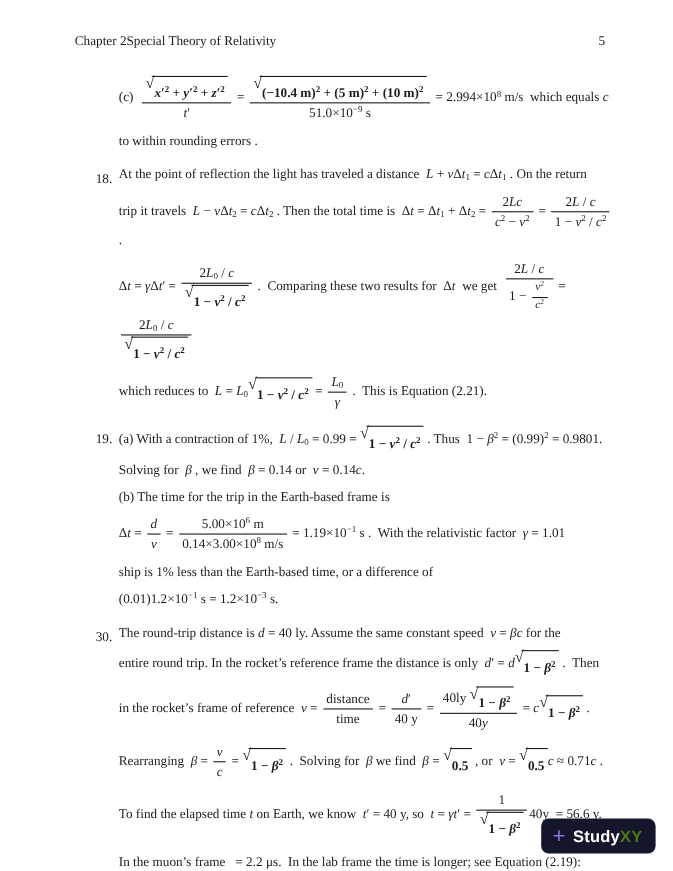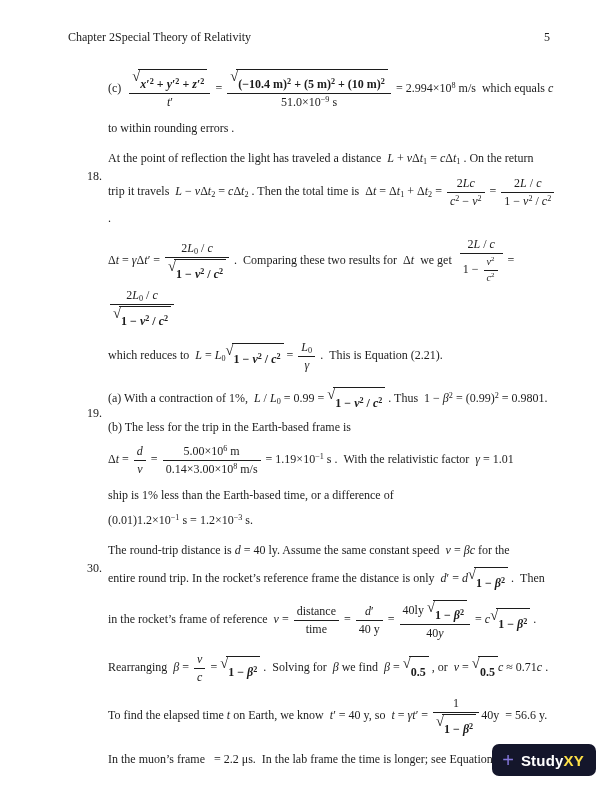--- a/index.html
+++ b/index.html
@@ -7,21 +7,21 @@
     width:612px;height:792px;position:relative;overflow:hidden;background:#ffffff;
     font-family:"Liberation Serif", serif;color:#1c1c1c;margin:0 auto;
     box-shadow:0 0 4px rgba(0,0,0,.25);
   }
   .header{position:absolute;top:30px;left:68px;right:62px;display:flex;align-items:baseline;font-size:12px;}
   .header .chapter{flex:0 0 auto;}
   .header .title{flex:1 1 auto;}
   .header .pageno{flex:0 0 auto;}
   .content{position:absolute;top:64px;left:108px;width:452px;font-size:12px;line-height:1.45;}
   .item{position:relative;margin-bottom:13px;}
-  .item .num{position:absolute;left:-21px;top:18px;}
+  .item .num{position:absolute;left:-21px;top:4px;}
   .line{margin:0 0 7px 0;}
   .line.tall{margin-top:4px;margin-bottom:9px;}
   
   .it{font-style:italic;}
   sup{font-size:0.68em;vertical-align:0.55em;line-height:0;}
   sub{font-size:0.68em;vertical-align:-0.22em;line-height:0;}
   .frac{display:inline-block;vertical-align:middle;text-align:center;line-height:1.25;margin:1px 2px;}
   .frac .fnum{display:block;padding:0 3px 1px 3px;border-bottom:1px solid #1c1c1c;}
   .frac .fden{display:block;padding:1px 3px 0 3px;}
   .frac .frac{font-size:0.85em;}
@@ -59,21 +59,22 @@
       <span class="num">18.</span>
       <div class="line">At the point of reflection the light has traveled a distance <span class="it">L</span> + <span class="it">v</span>Δ<span class="it">t</span><sub>1</sub> = <span class="it">c</span>Δ<span class="it">t</span><sub>1</sub> . On the return</div>
       <div class="line tall">trip it travels <span class="it">L</span> − <span class="it">v</span>Δ<span class="it">t</span><sub>2</sub> = <span class="it">c</span>Δ<span class="it">t</span><sub>2</sub> . Then the total time is Δ<span class="it">t</span> = Δ<span class="it">t</span><sub>1</sub> + Δ<span class="it">t</span><sub>2</sub> = <span class="frac"><span class="fnum">2<span class="it">Lc</span></span><span class="fden"><span class="it">c</span><sup>2</sup> − <span class="it">v</span><sup>2</sup></span></span> = <span class="frac"><span class="fnum">2<span class="it">L</span> / <span class="it">c</span></span><span class="fden">1 − <span class="it">v</span><sup>2</sup> / <span class="it">c</span><sup>2</sup></span></span> .</div>
       <div class="line tall">Δ<span class="it">t</span> = <span class="it">γ</span>Δ<span class="it">t</span>′ = <span class="frac"><span class="fnum">2<span class="it">L</span><sub>0</sub> / <span class="it">c</span></span><span class="fden"><span class="sqrt"><span class="rad">√</span><span class="vinc">1 − <span class="it">v</span><sup>2</sup> / <span class="it">c</span><sup>2</sup></span></span></span></span> . Comparing these two results for Δ<span class="it">t</span> we get <span class="frac"><span class="fnum">2<span class="it">L</span> / <span class="it">c</span></span><span class="fden">1 − <span class="frac"><span class="fnum"><span class="it">v</span><sup>2</sup></span><span class="fden"><span class="it">c</span><sup>2</sup></span></span></span></span> = <span class="frac"><span class="fnum">2<span class="it">L</span><sub>0</sub> / <span class="it">c</span></span><span class="fden"><span class="sqrt"><span class="rad">√</span><span class="vinc">1 − <span class="it">v</span><sup>2</sup> / <span class="it">c</span><sup>2</sup></span></span></span></span></div>
       <div class="line tall">which reduces to <span class="it">L</span> = <span class="it">L</span><sub>0</sub><span class="sqrt"><span class="rad">√</span><span class="vinc">1 − <span class="it">v</span><sup>2</sup> / <span class="it">c</span><sup>2</sup></span></span> = <span class="frac"><span class="fnum"><span class="it">L</span><sub>0</sub></span><span class="fden"><span class="it">γ</span></span></span> . This is Equation (2.21).</div>
     </div>
 
     <div class="item">
       <span class="num">19.</span>
       <div class="line">(a) With a contraction of 1%, <span class="it">L</span> / <span class="it">L</span><sub>0</sub> = 0.99 = <span class="sqrt"><span class="rad">√</span><span class="vinc">1 − <span class="it">v</span><sup>2</sup> / <span class="it">c</span><sup>2</sup></span></span> . Thus 1 − <span class="it">β</span><sup>2</sup> = (0.99)<sup>2</sup> = 0.9801.</div>
-      <div class="line">(b) The less for the trip in the Earth-based frame is</div>
+      <div class="line">Solving for <span class="it">β</span> , we find <span class="it">β</span> = 0.14 or <span class="it">v</span> = 0.14<span class="it">c</span>.</div>
+      <div class="line">(b) The time for the trip in the Earth-based frame is</div>
       <div class="line tall">Δ<span class="it">t</span> = <span class="frac"><span class="fnum"><span class="it">d</span></span><span class="fden"><span class="it">v</span></span></span> = <span class="frac"><span class="fnum">5.00×10<sup>6</sup> m</span><span class="fden">0.14×3.00×10<sup>8</sup> m/s</span></span> = 1.19×10<sup>−1</sup> s . With the relativistic factor <span class="it">γ</span> = 1.01</div>
       <div class="line">ship is 1% less than the Earth-based time, or a difference of</div>
       <div class="line">(0.01)1.2×10<sup>−1</sup> s = 1.2×10<sup>−3</sup> s.</div>
     </div>
 
     <div class="item">
       <span class="num">30.</span>
       <div class="line">The round-trip distance is <span class="it">d</span> = 40 ly. Assume the same constant speed <span class="it">v</span> = <span class="it">βc</span> for the</div>
       <div class="line">entire round trip. In the rocket’s reference frame the distance is only <span class="it">d</span>′ = <span class="it">d</span><span class="sqrt"><span class="rad">√</span><span class="vinc">1 − <span class="it">β</span><sup>2</sup></span></span> . Then</div>
       <div class="line tall">in the rocket’s frame of reference <span class="it">v</span> = <span class="frac"><span class="fnum">distance</span><span class="fden">time</span></span> = <span class="frac"><span class="fnum"><span class="it">d</span>′</span><span class="fden">40 y</span></span> = <span class="frac"><span class="fnum">40ly <span class="sqrt"><span class="rad">√</span><span class="vinc">1 − <span class="it">β</span><sup>2</sup></span></span></span><span class="fden">40<span class="it">y</span></span></span> = <span class="it">c</span><span class="sqrt"><span class="rad">√</span><span class="vinc">1 − <span class="it">β</span><sup>2</sup></span></span> .</div>
@@ -84,16 +85,16 @@
     <div class="item">
 
       <div class="line">In the muon’s frame  = 2.2 μs. In the lab frame the time is longer; see Equation (2.19):</div>
 
     </div>
 
   </div>
 
   <div class="logo" style="background: rgb(20, 22, 43);">
     <span class="plus" style="color: rgb(133, 119, 221);">+</span>
-    <span class="brand"><span>Study</span><span class="xy" style="color: #fde047;">XY</span></span>
+    <span class="brand"><span>Study</span><span class="xy" style="color: #4d7c0f;">XY</span></span>
   </div>
 
 </div>
 
 </body></html>

